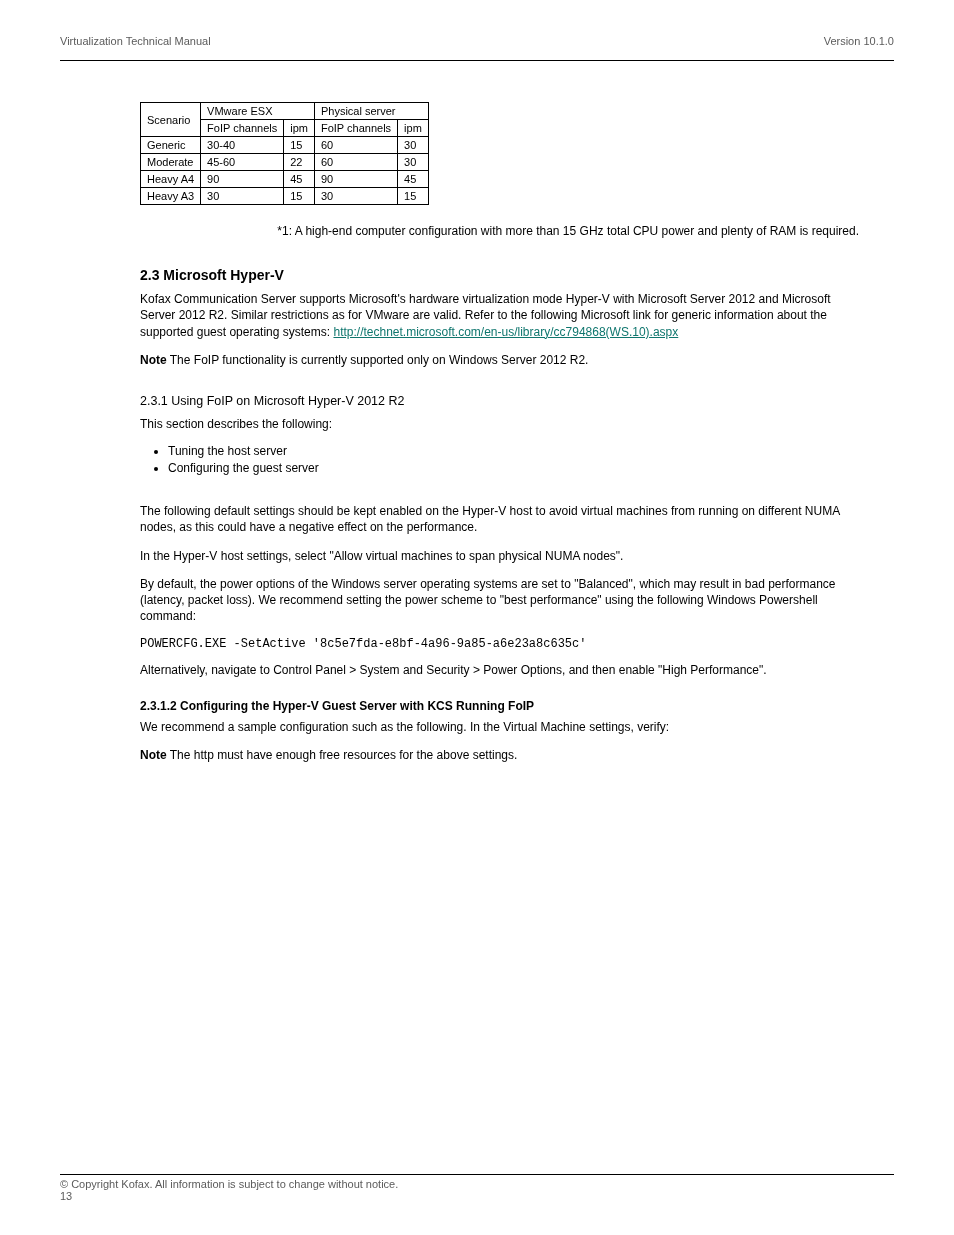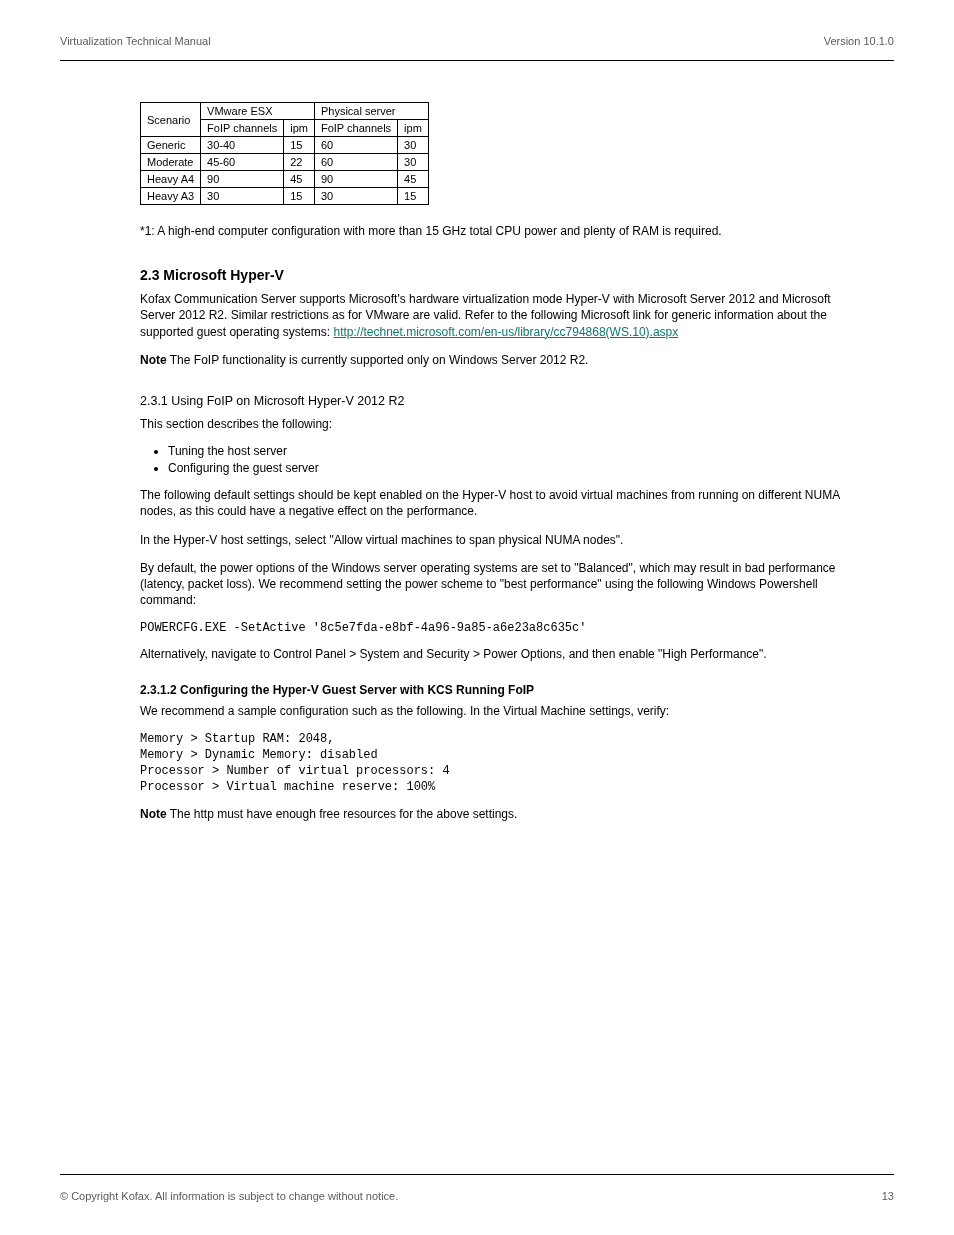--- a/index.html
+++ b/index.html
@@ -26,20 +26,21 @@
     color: #5b5b5b;
   }
   .footer-row {
     position: absolute;
     left: 60px; right: 60px;
     bottom: 33px;
     display: flex;
     justify-content: space-between;
     font-size: 11px;
     color: #5b5b5b;
+    flex-direction: column;
   }
   .content {
     margin-top: 55px;
     margin-left: 80px;
     margin-right: 35px;
   }
 
   
   table.channels {
     border-collapse: collapse;
@@ -48,21 +49,21 @@
   }
   table.channels td, table.channels th {
     border: 1px solid #000;
     padding: 2px 6px;
     font-weight: normal;
     text-align: left;
     white-space: nowrap;
   }
 
   p { font-size: 12px; line-height: 1.35; margin-bottom: 12px; }
-  p.note { margin-top: 10px; }
+  p.note { margin-top: 10px; text-align: right; }
 
   h3.section-num {
     font-size: 14px;
     font-weight: bold;
     margin-top: 28px;
     margin-bottom: 8px;
   }
   h4.sub {
     font-size: 12.5px;
     font-weight: normal;
@@ -73,21 +74,21 @@
     font-size: 12px;
     font-weight: bold;
     margin-top: 20px;
     margin-bottom: 6px;
   }
   a.link { color: #0f766e; text-decoration: underline; }
 
   ul.bullets {
     list-style: disc;
     margin-left: 28px;
-    margin-bottom: 12px;
+    margin-bottom: 28px;
     font-size: 12px;
   }
   ul.bullets li { margin-bottom: 3px; }
 
   .mono {
     font-family: "Courier New", Courier, monospace;
     font-size: 12px;
     line-height: 1.35;
     white-space: pre-wrap;
     margin-bottom: 10px;
@@ -168,24 +169,20 @@
   </ul>
 
   <p>The following default settings should be kept enabled on the Hyper-V host to avoid virtual machines from running on different NUMA nodes, as this could have a negative effect on the performance.</p>
   <p>In the Hyper-V host settings, select "Allow virtual machines to span physical NUMA nodes".</p>
   <p>By default, the power options of the Windows server operating systems are set to "Balanced", which may result in bad performance (latency, packet loss). We recommend setting the power scheme to "best performance" using the following Windows Powershell command:</p>
   <div class="mono">POWERCFG.EXE -SetActive '8c5e7fda-e8bf-4a96-9a85-a6e23a8c635c'</div>
   <p>Alternatively, navigate to Control Panel &gt; System and Security &gt; Power Options, and then enable "High Performance".</p>
 
   <h5 class="subsub">2.3.1.2 Configuring the Hyper-V Guest Server with KCS Running FoIP</h5>
   <p>We recommend a sample configuration such as the following. In the Virtual Machine settings, verify:</p>
-  <div class="mono">Memory &gt; Startup RAM: 2048,
-Memory &gt; Dynamic Memory: disabled
-Processor &gt; Number of virtual processors: 4
-Processor &gt; Virtual machine reserve: 100%</div>
   <p>
     <b>Note</b><span> The http must have enough free resources for the above settings.</span>
   </p>
 
 </div>
 
 <div class="bottom-rule"></div>
 <div class="footer-row">
   <span>© Copyright Kofax. All information is subject to change without notice.</span>
   <span>13</span>

